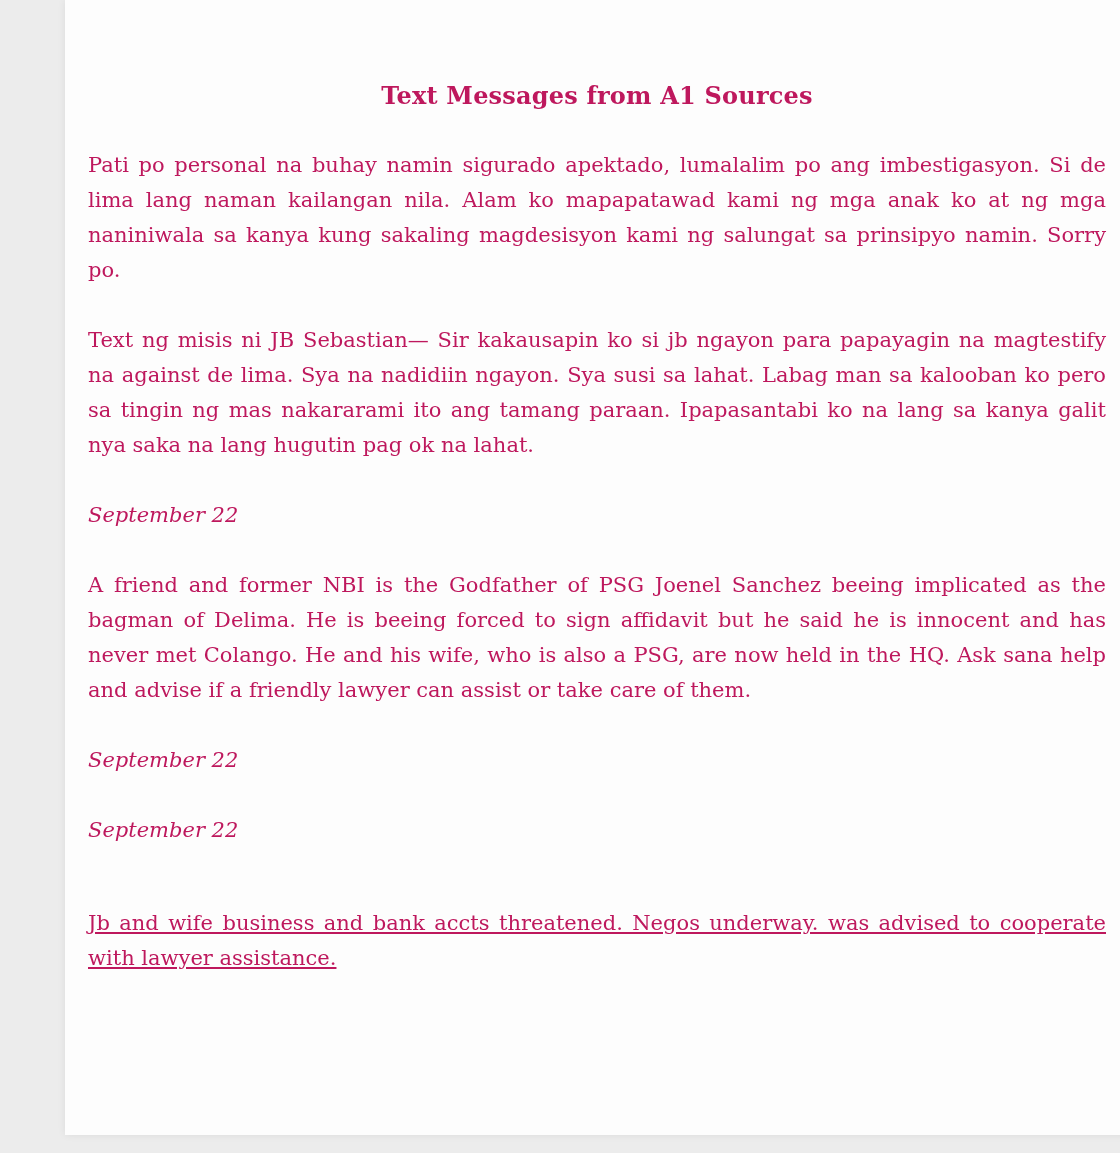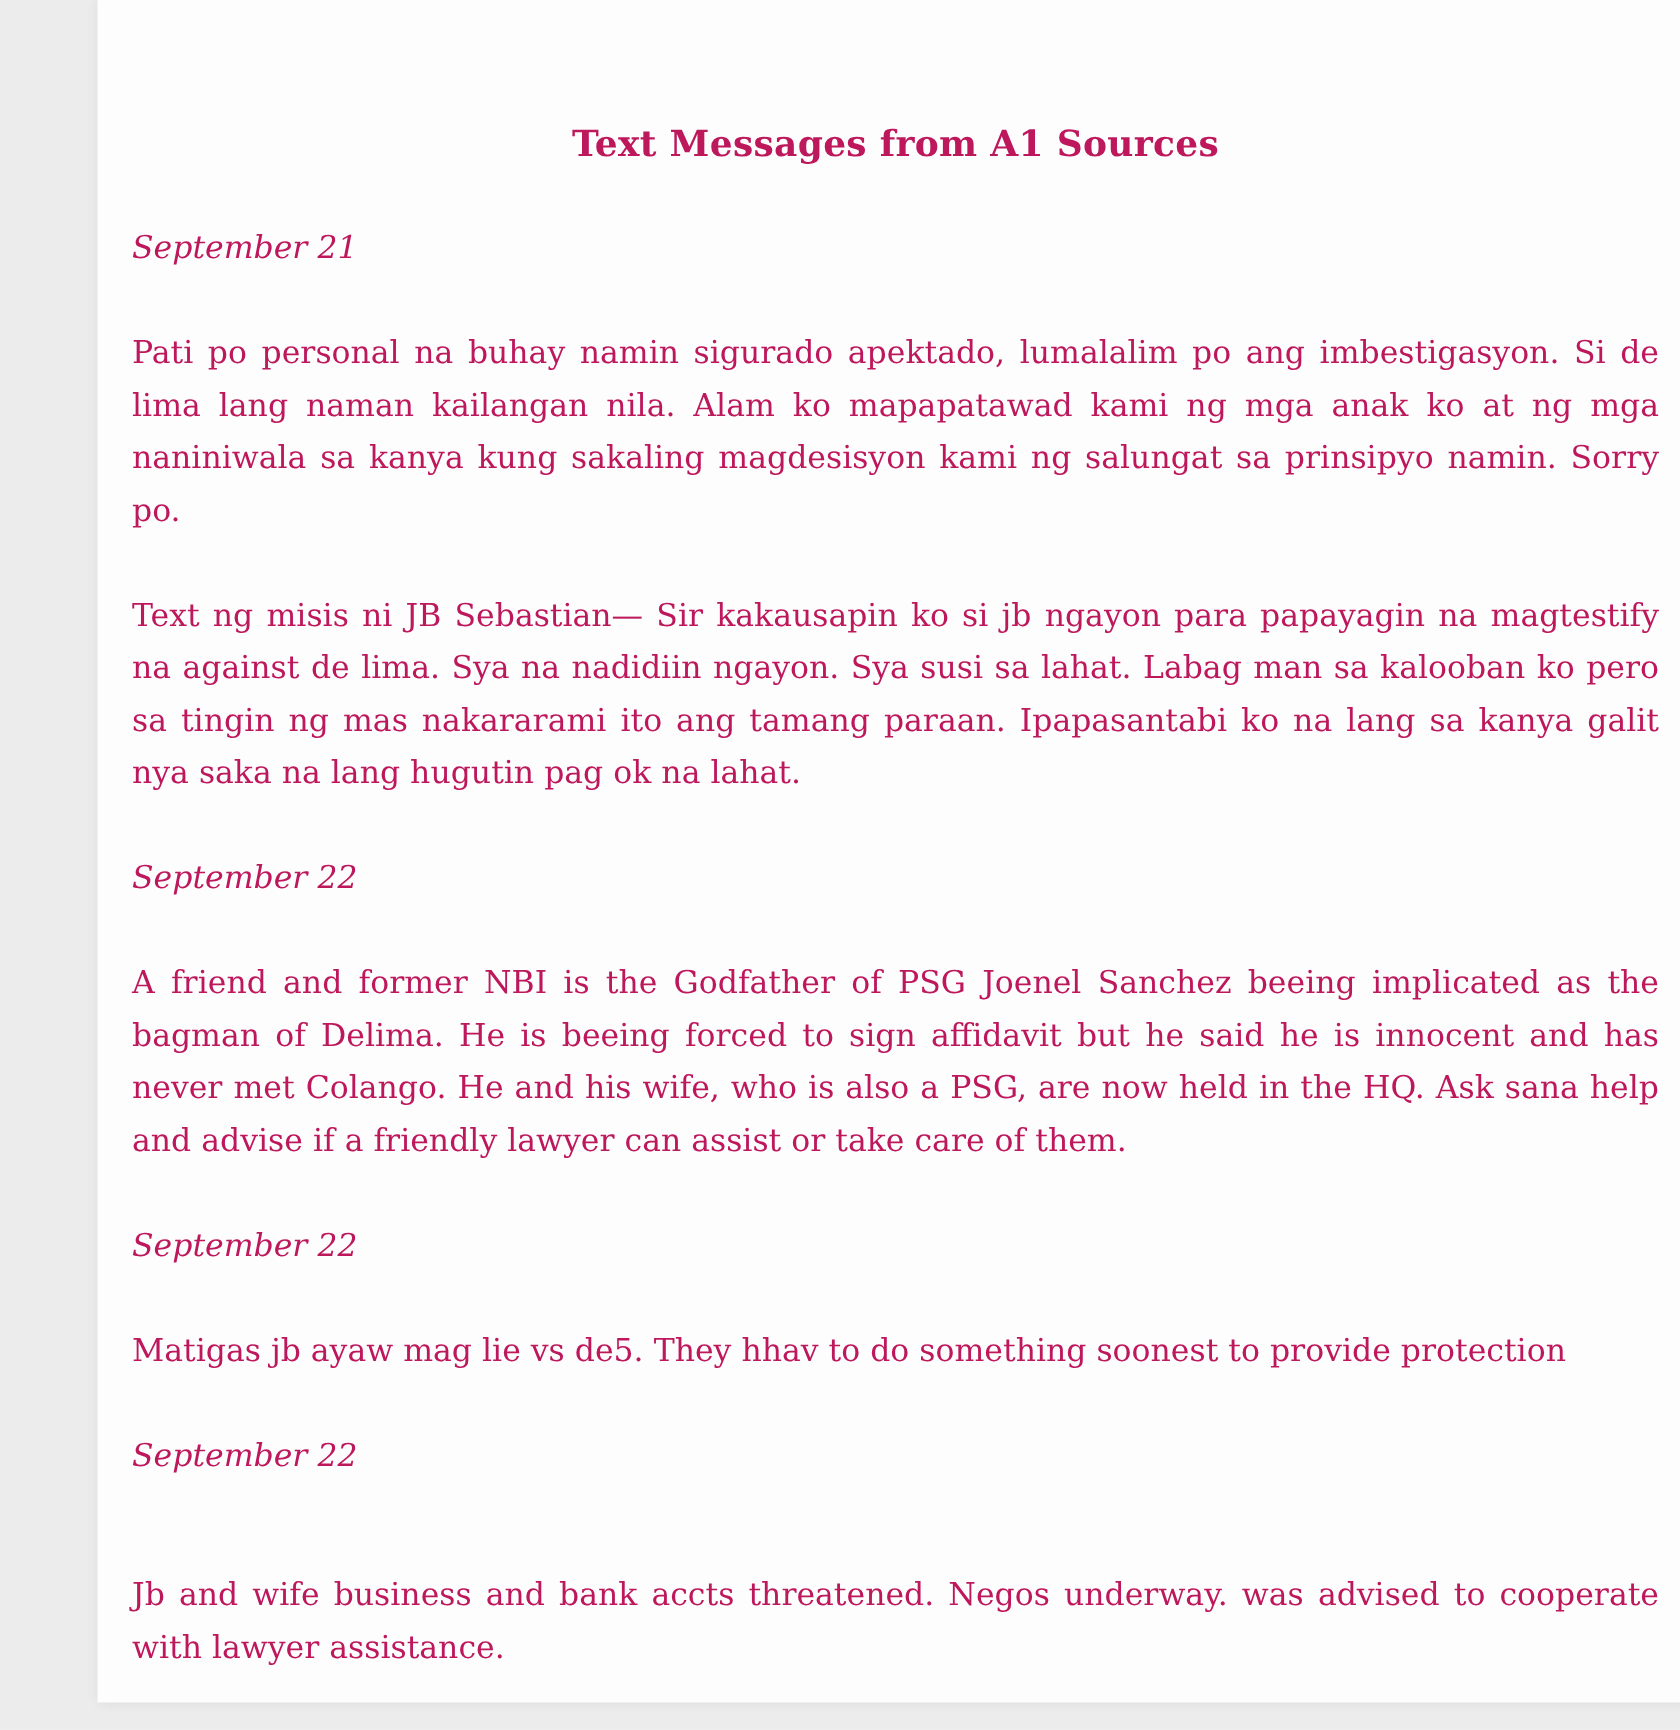--- a/index.html
+++ b/index.html
@@ -42,42 +42,41 @@
     margin: 35px 0 0 0;
   }
   .entry-date {
     font-style: italic;
   }
   .msg {
     text-align: justify;
   }
   .msg.extra-gap {
     margin-top: 58px;
+    text-decoration: underline;
   }
 </style>
 </head>
 <body>
 
 <div class="canvas" style="background: rgb(236, 236, 236);">
   <div class="page" style="background: rgb(253, 253, 253); color: #be185d; margin-left: 37px;">
 
     <h1 class="doc-title">Text Messages from A1 Sources</h1>
 
-    <p class="entry-date">September 21</p>
 
     <p class="msg">Pati po personal na buhay namin sigurado apektado, lumalalim po ang imbestigasyon. Si de lima lang naman kailangan nila. Alam ko mapapatawad kami ng mga anak ko at ng mga naniniwala sa kanya kung sakaling magdesisyon kami ng salungat sa prinsipyo namin. Sorry po.</p>
 
     <p class="msg">Text ng misis ni JB Sebastian— Sir kakausapin ko si jb ngayon para papayagin na magtestify na against de lima. Sya na nadidiin ngayon. Sya susi sa lahat. Labag man sa kalooban ko pero sa tingin ng mas nakararami ito ang tamang paraan. Ipapasantabi ko na lang sa kanya galit nya saka na lang hugutin pag ok na lahat.</p>
 
     <p class="entry-date">September 22</p>
 
     <p class="msg">A friend and former NBI is the Godfather of PSG Joenel Sanchez beeing implicated as the bagman of Delima. He is beeing forced to sign affidavit but he said he is innocent and has never met Colango. He and his wife, who is also a PSG, are now held in the HQ. Ask sana help and advise if a friendly lawyer can assist or take care of them.</p>
 
     <p class="entry-date">September 22</p>
 
-    <p class="msg">Matigas jb ayaw mag lie vs de5. They hhav to do something soonest to provide protection</p>
 
     <p class="entry-date">September 22</p>
 
     <p class="msg extra-gap">Jb and wife business and bank accts threatened. Negos underway. was advised to cooperate with lawyer assistance.</p>
 
   </div>
 </div>
 
 </body></html>

